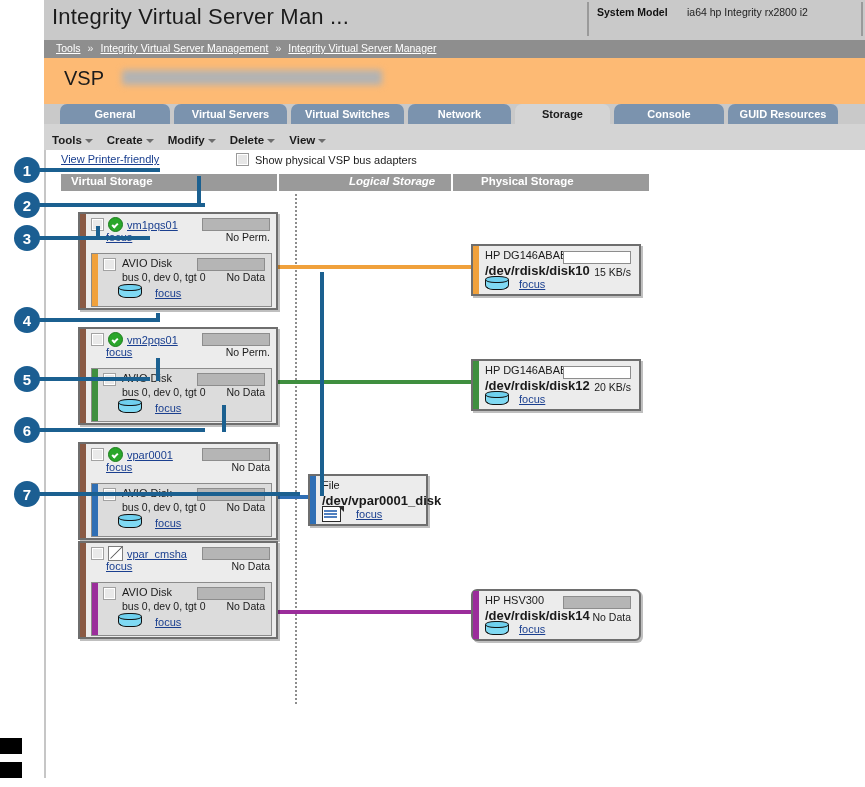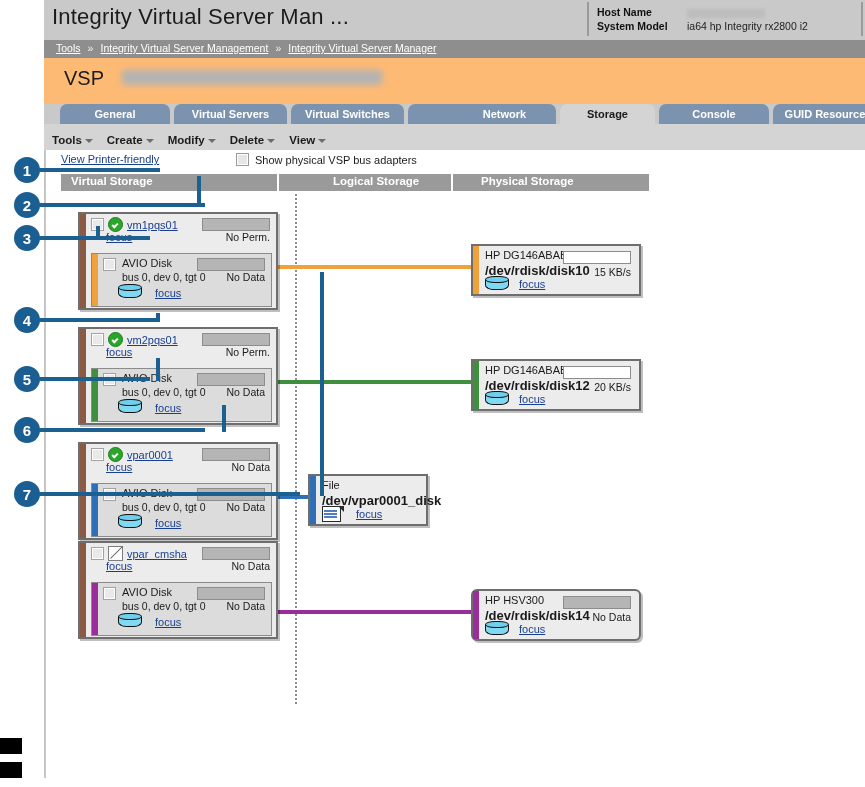--- a/index.html
+++ b/index.html
@@ -121,24 +121,20 @@
 <body>
 
 <div id="app">
 
   <div class="titlebar">
     <div class="app-title">Integrity Virtual Server Man ...</div>
     <div class="hostinfo">
       <div class="divider"></div>
       <div class="rows">
         <div class="hostrow">
-          <span class="lbl">Host Name</span>
-          <span class="val"><span class="redact" style="width:78px;"></span></span>
-        </div>
-        <div class="hostrow">
           <span class="lbl">System Model</span>
           <span class="val">ia64 hp Integrity rx2800 i2</span>
         </div>
       </div>
       <div class="divider" style="margin:0 0 0 4px;"></div>
     </div>
   </div>
 
   <div class="crumbbar">
     <a href="#">Tools</a>
@@ -151,21 +147,21 @@
   <div class="vspband">
     <div class="vsp">VSP</div>
     <div class="vspname"></div>
   </div>
 
   <div class="tabstrip">
     <div class="tabs" id="tabs-host">
         <div class="tab" style="width: 110px;">General</div>
         <div class="tab" style="width: 113px;">Virtual Servers</div>
         <div class="tab" style="width: 113px;">Virtual Switches</div>
-        <div class="tab" style="width: 103px; padding-left: 45px;">Network</div>
+        <div class="tab" style="width: 103px;">Network</div>
         <div class="tab active" style="width: 95px;">Storage</div>
         <div class="tab" style="width: 110px;">Console</div>
         <div class="tab" style="width: 110px;">GUID Resources</div>
       </div>
   </div>
   <div class="tabpane"></div>
 
   <div class="menubar" id="menu-host">
       <span class="menuitem"><span>Tools</span><i class="caret"></i></span>
       <span class="menuitem"><span>Create</span><i class="caret"></i></span>
@@ -180,21 +176,21 @@
       <a href="#" class="printlink">View Printer-friendly</a>
       <div class="showchk">
         <span class="cbox"></span>
         <span class="txt">Show physical VSP bus adapters</span>
       </div>
     </div>
 
     <div class="headrow">
       <span class="hcell" style="left:10px;">Virtual Storage</span>
       <span class="hsplit" style="left:216px;"></span>
-      <span class="hcell" style="left:272px;">Logical Storage</span>
+      <span class="hcell" style="left:288px;font-style:italic;">Logical Storage</span>
       <span class="hsplit" style="left:390px;"></span>
       <span class="hcell" style="left:420px;">Physical Storage</span>
     </div>
 
     <div class="canvas" id="canvas-host">
       <div class="dotline"></div>
     <div class="hline" style="left: 226px; top: 71px; width: 199px; background: rgb(240, 161, 60);"></div>
         <div class="vmcard" style="left: 32px; top: 18px; height: 98px;">
           <div class="lband" style="background:#8a5a44"></div>
           <div class="vmhead">

